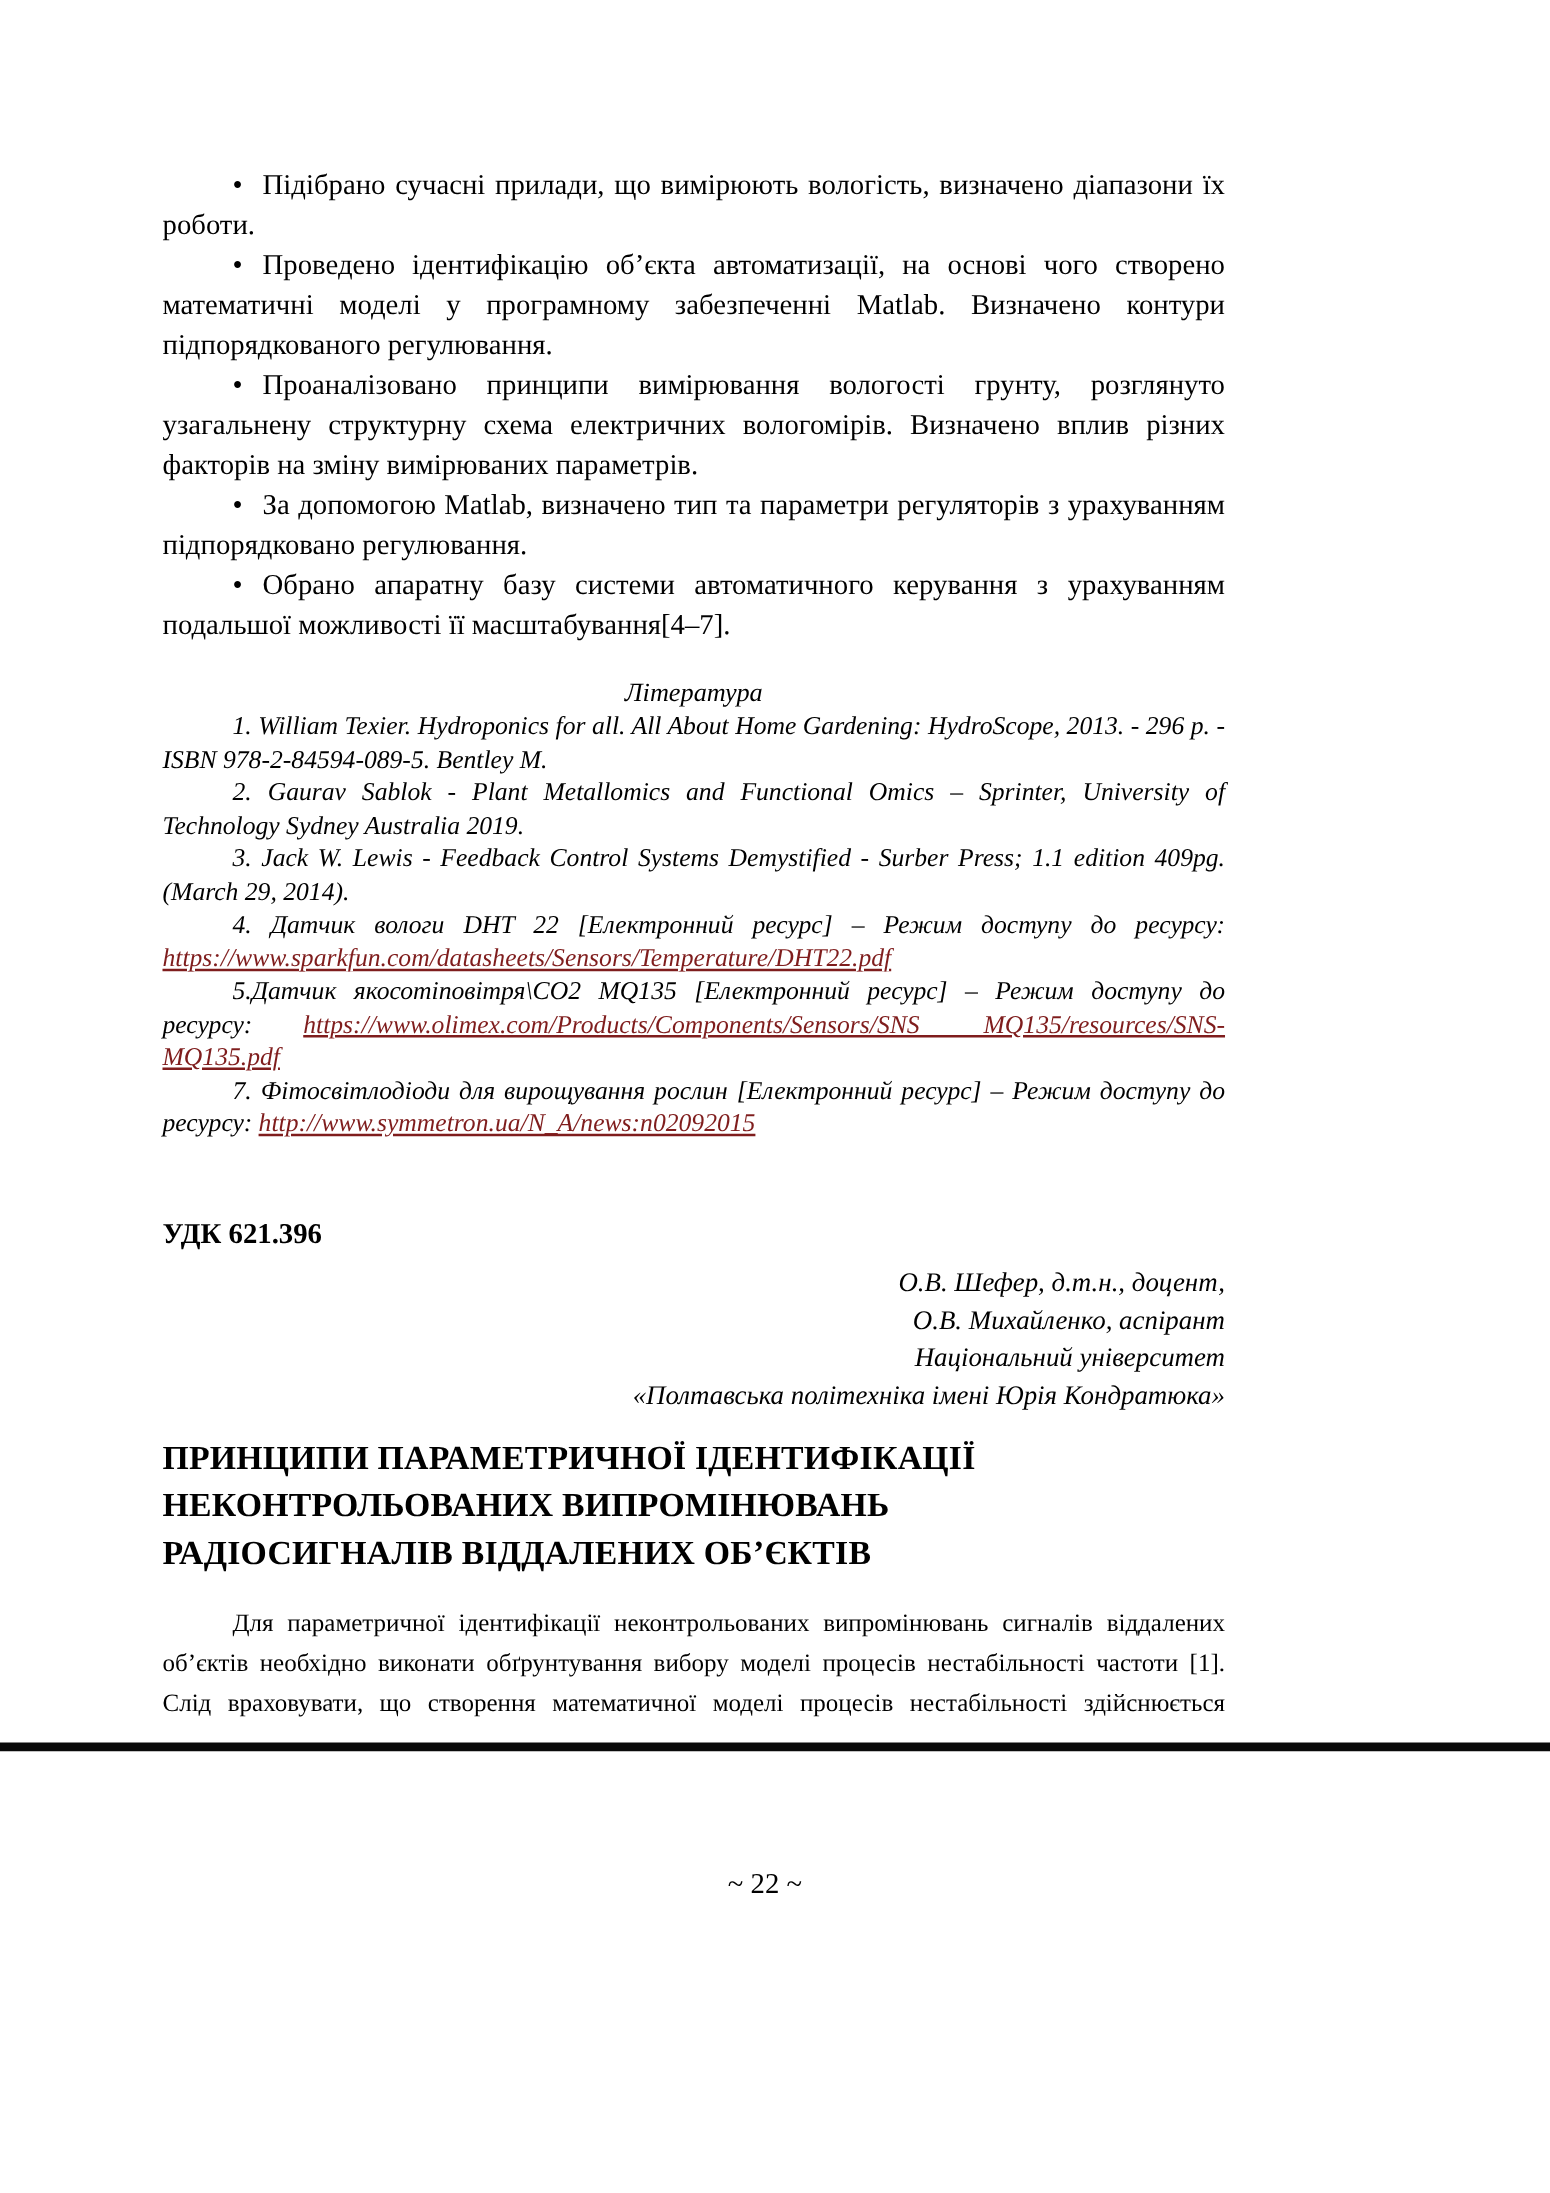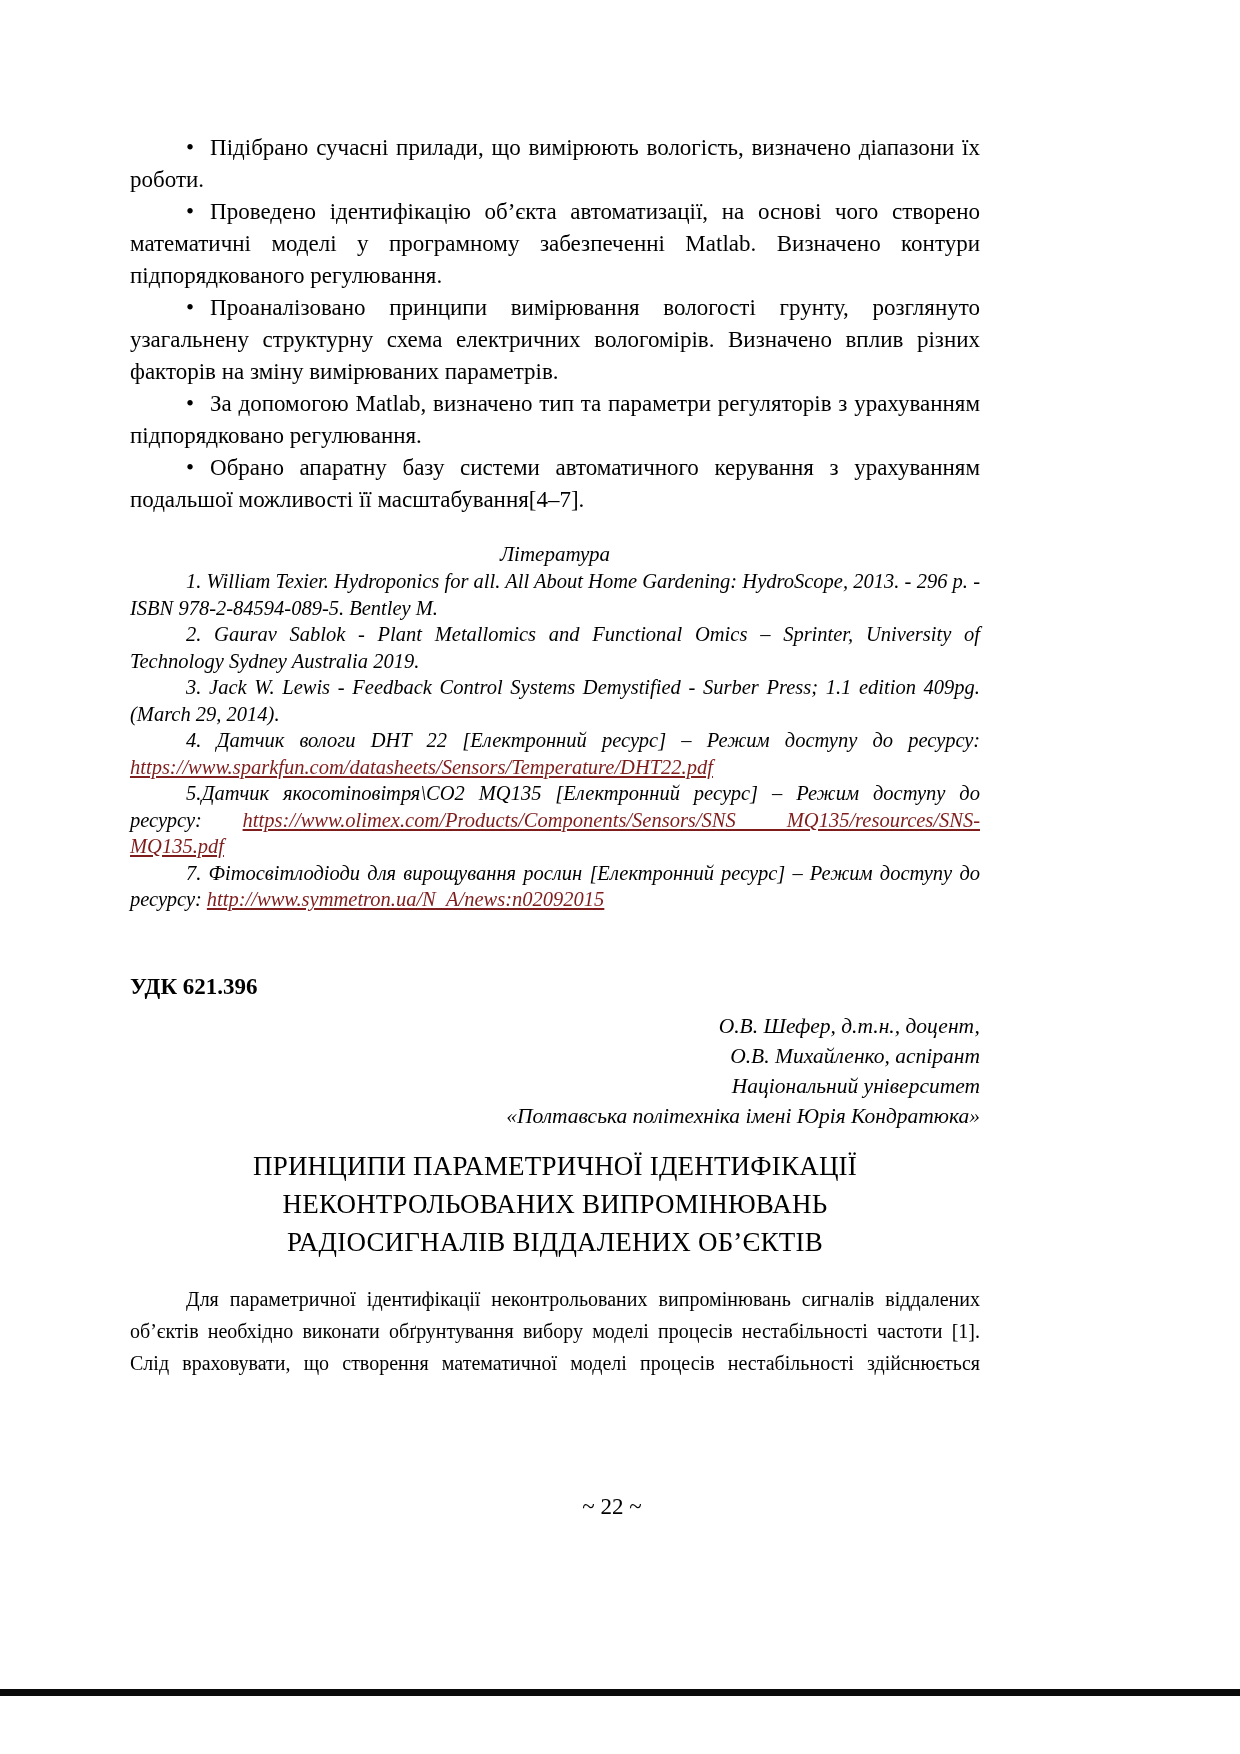--- a/index.html
+++ b/index.html
@@ -8,21 +8,21 @@
     width: 1240px;
     height: 1754px;
     font-family: "Liberation Serif", serif;
     color: #000000;
     position: relative;
     overflow: hidden;
   }
   .page {
     position: relative;
     width: 1240px;
-    height: 1696px;
+    height: 1401px;
     background: #ffffff;
     padding: 132px 260px 0 130px;
   }
   
   .bullet {
     font-size: 23px;
     line-height: 32px;
     text-align: justify;
     text-indent: 56px;
   }
@@ -56,22 +56,21 @@
   }
   .authors {
     margin-top: 8px;
     text-align: right;
     font-style: italic;
     font-size: 21.5px;
     line-height: 30px;
   }
   .title {
     margin-top: 16px;
-    text-align: center;
-    font-weight: normal;
+    font-weight: bold;
     font-size: 27px;
     line-height: 38px;
     letter-spacing: 0.2px;
   }
   .title-line { display: block; }
   .intro {
     margin-top: 22px;
     font-size: 20px;
     line-height: 32px;
     text-align: justify;

